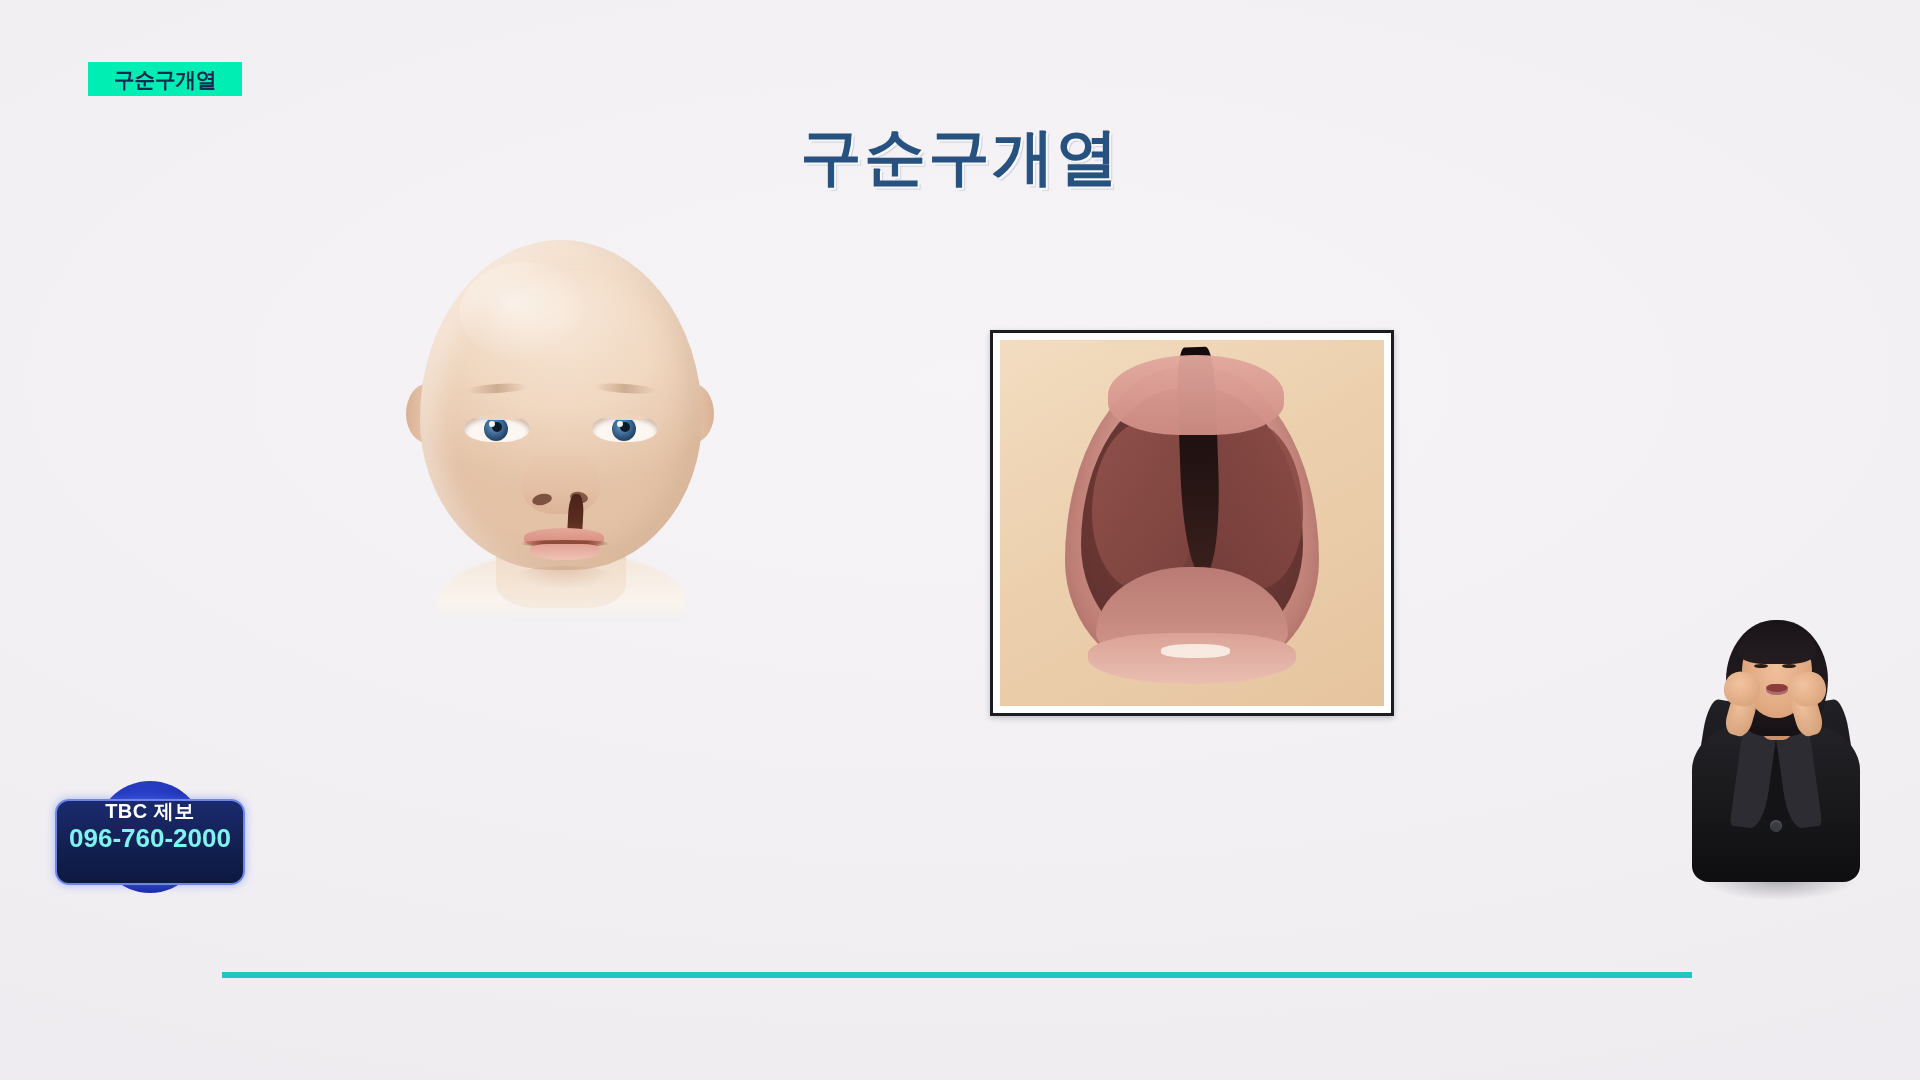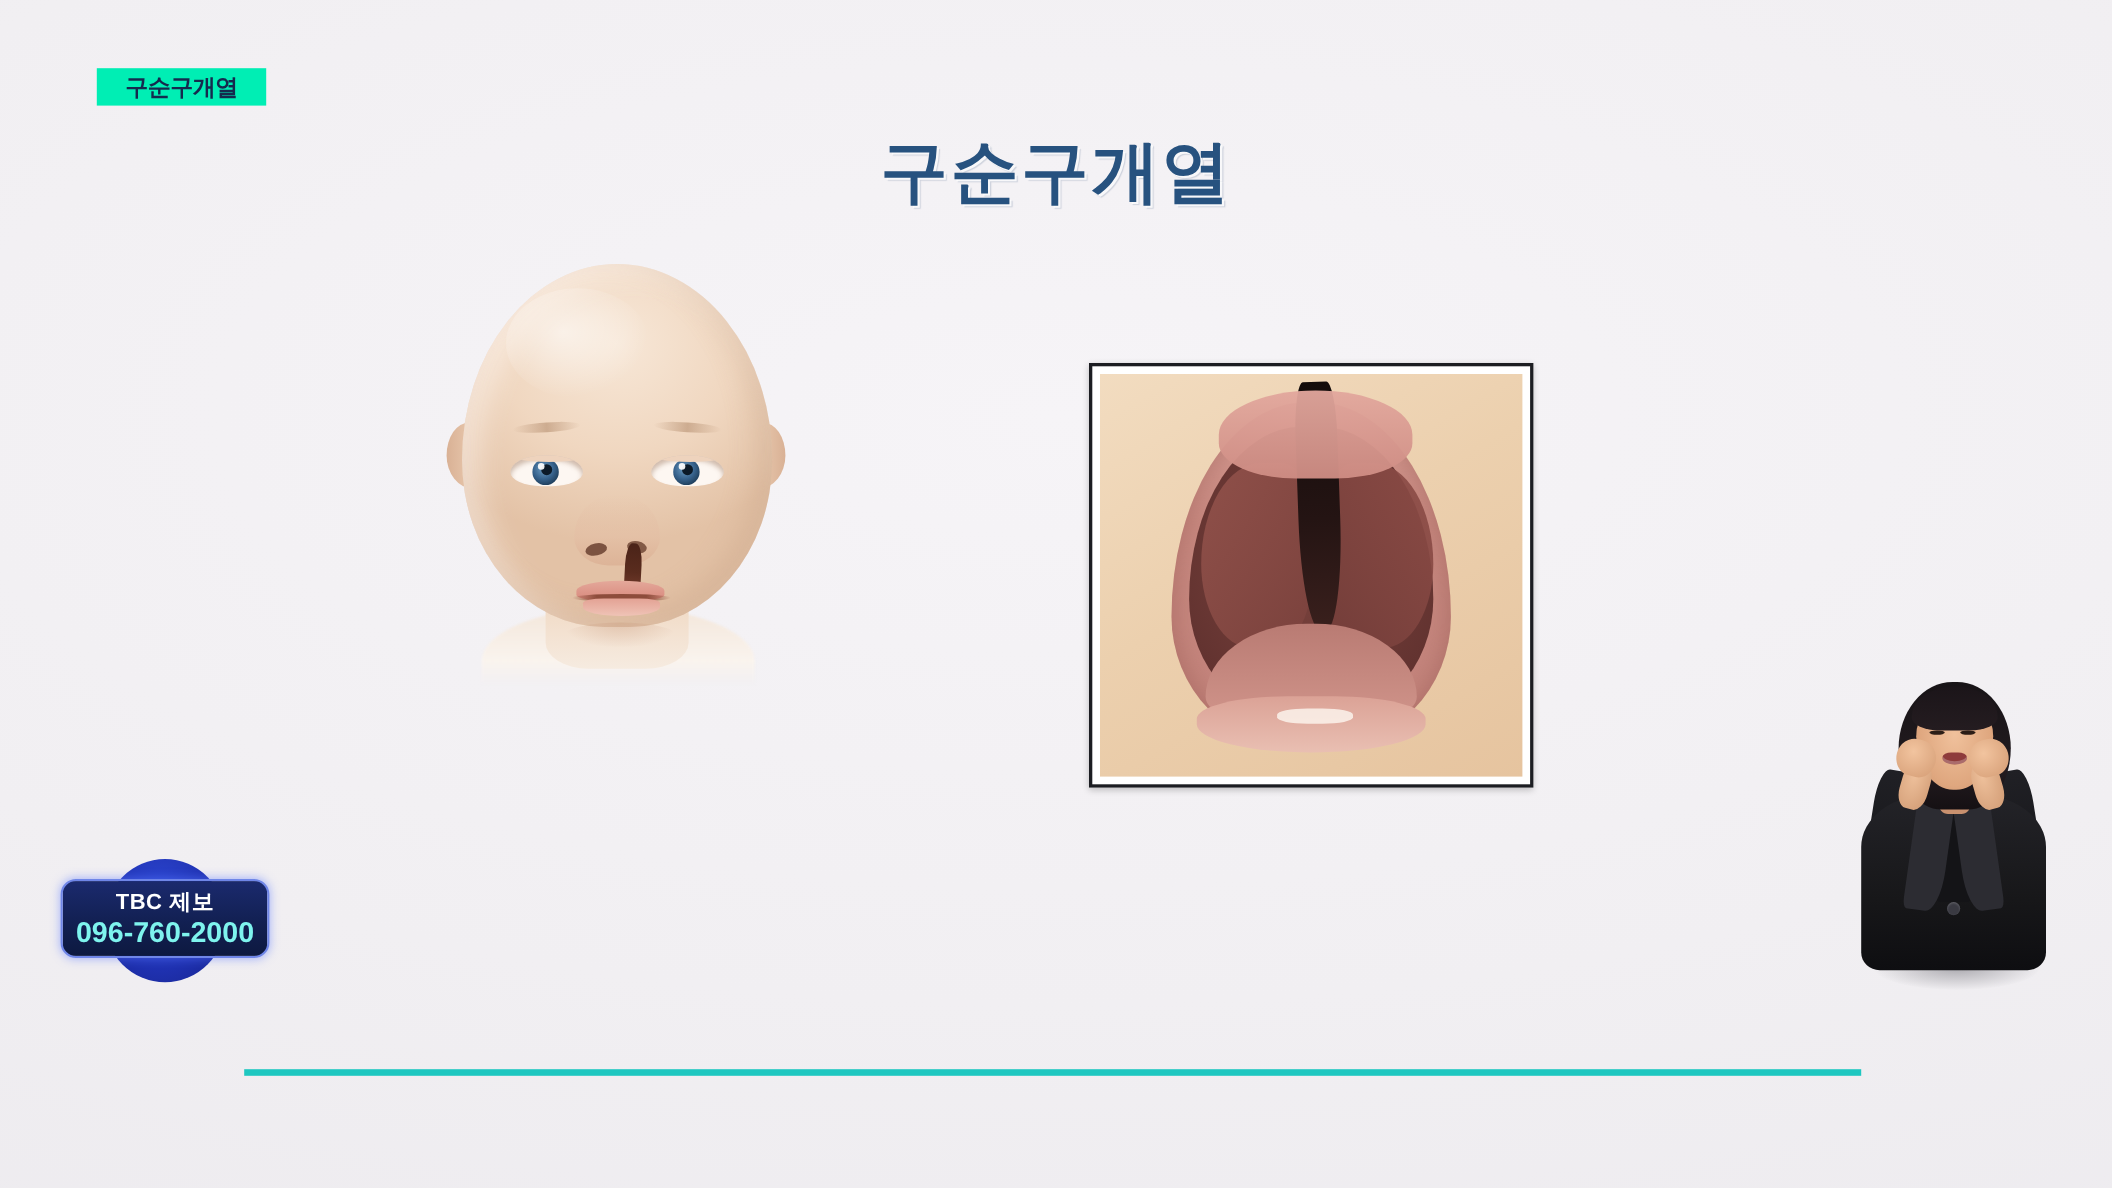--- a/index.html
+++ b/index.html
@@ -310,26 +310,26 @@
   #tbc-logo-oval {
     position:absolute;
     left:40px; top:0;
     width:110px; height:112px;
     background:radial-gradient(ellipse at 45% 35%, #2f4bd8 0%, #1f31b0 60%, #16238a 100%);
     border-radius:50%;
   }
   #tbc-logo-plate {
     position:absolute;
     left:0; top:18px;
-    width:190px; height:72px;
+    width:190px; height:86px;
     background:linear-gradient(180deg,#1b2a6e 0%, #122052 55%, #0d1940 100%);
     border:2px solid #6f86e8;
     border-radius:14px;
     display:flex; flex-direction:column;
-    align-items:center; justify-content:center;
+    align-items:center; 
     box-shadow:0 0 9px rgba(90,120,255,0.5);
   }
   #tbc-tip-label {
     font-size:20px; font-weight:bold;
     color:#ffffff; line-height:1;
     letter-spacing:0.5px;
     margin-bottom:4px;
   }
   #tbc-tip-number {
     font-size:26px; font-weight:bold;

